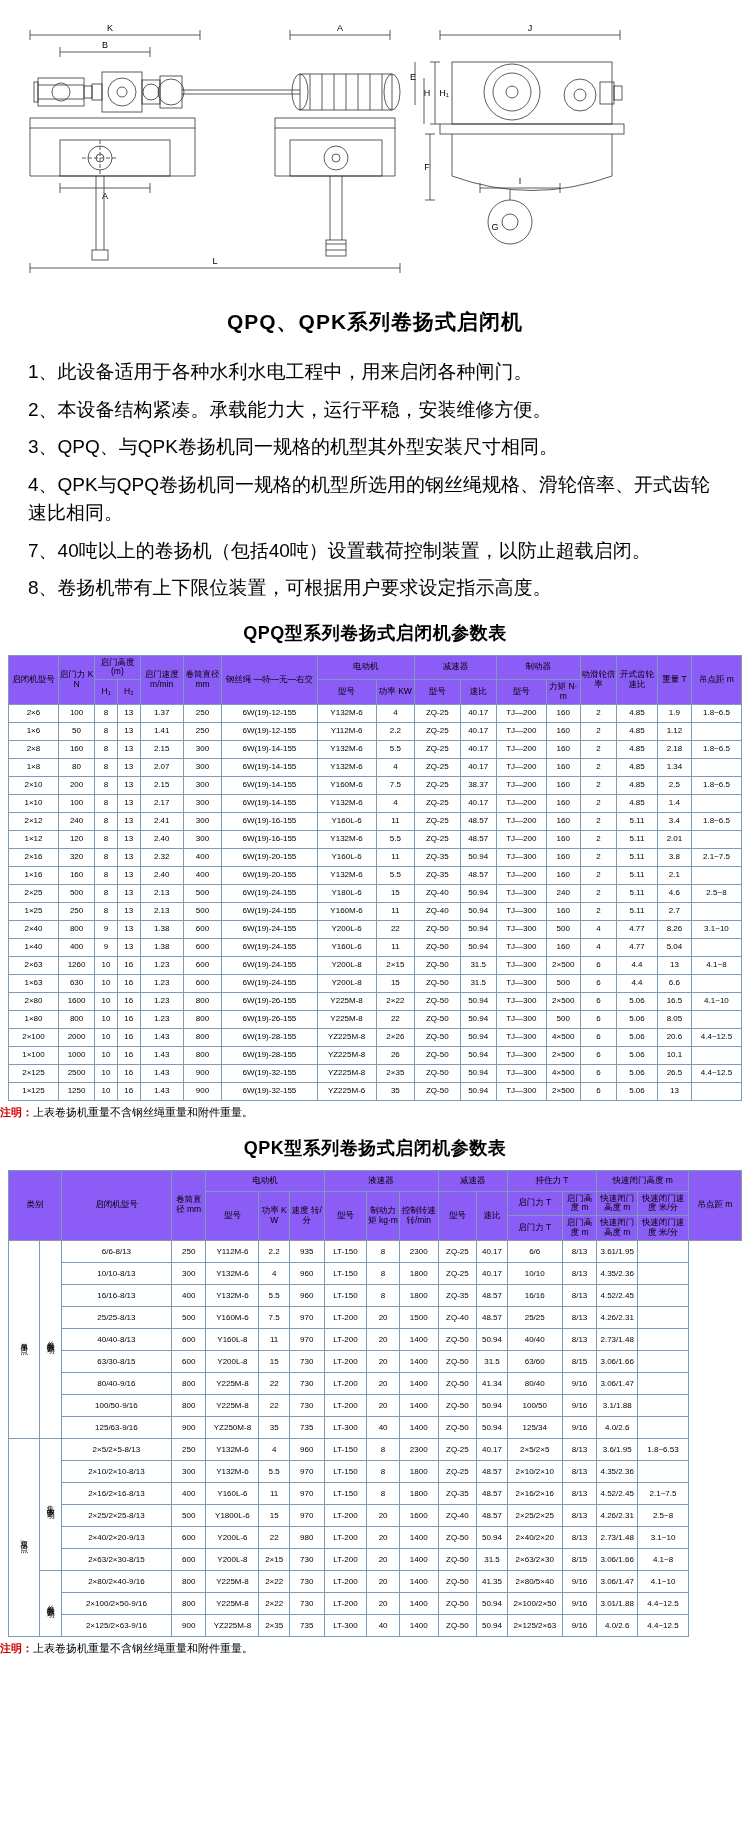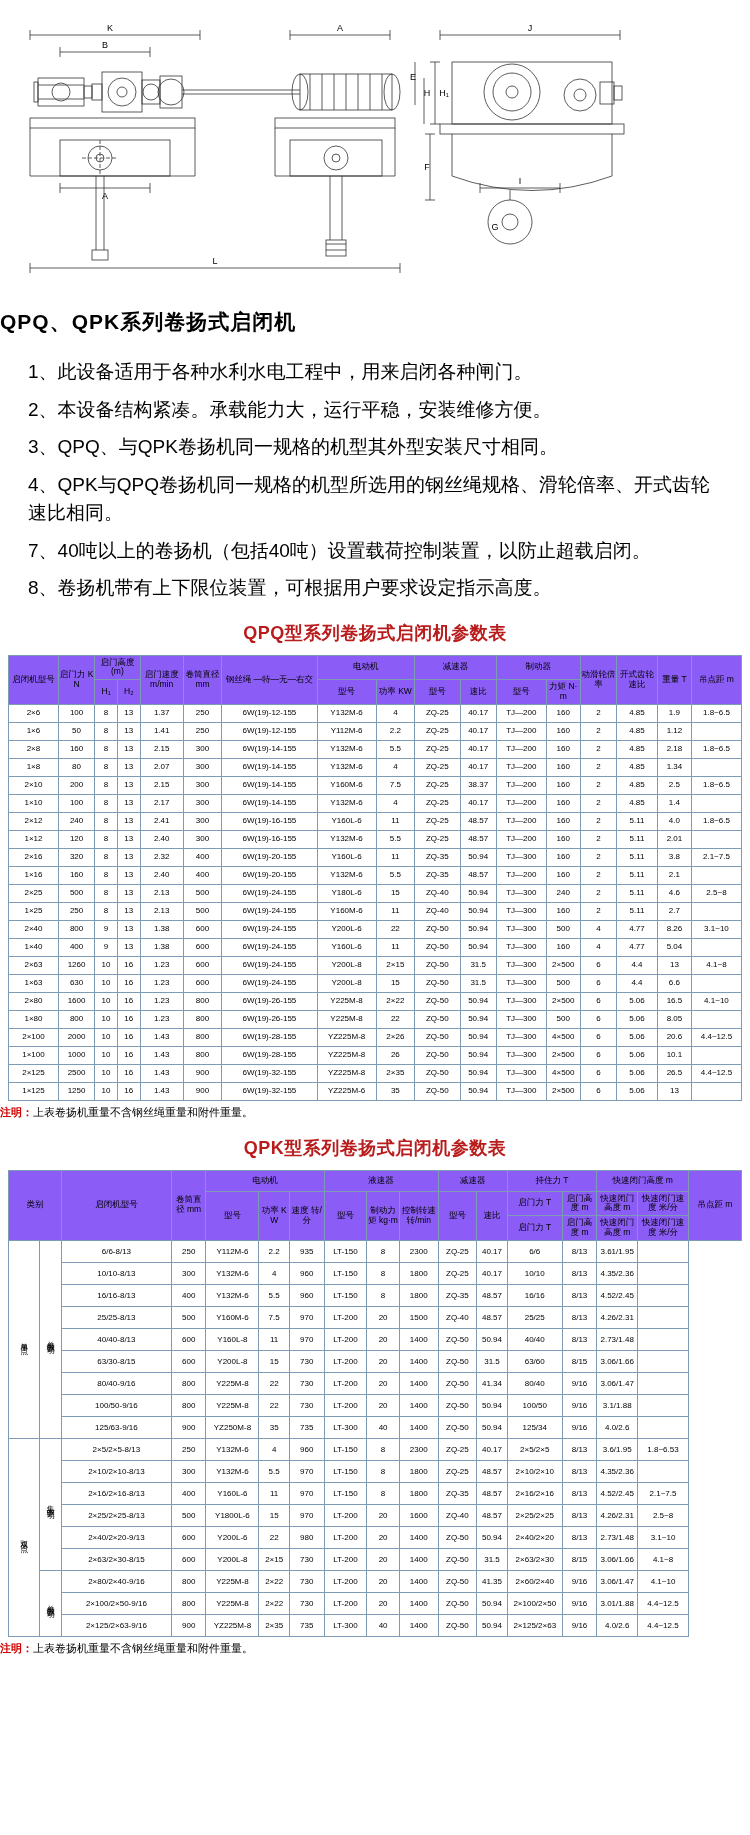--- a/index.html
+++ b/index.html
@@ -12,34 +12,34 @@
   .page{width:750px;position:relative;}
 
   
   .drawing{width:750px;height:300px;position:relative;background:#fff;}
   .drawing svg{display:block;}
 
   
   h1.main-title{
     font-size:21px;
     font-weight:bold;
-    text-align:left;
+    text-align:center;
     margin:8px 0 22px 0;
     letter-spacing:1px;
   }
   .notes{margin:0 28px 18px 28px;}
   .notes p{
     font-size:19px;
     margin:0 0 9px 0;
     line-height:1.5;
   }
   h2.table-title{
     font-size:18px;
     font-weight:bold;
-    color:#b91c1c;
+    color:#000000;
     text-align:center;
     margin:16px 0 10px 0;
     letter-spacing:.5px;
   }
   .footnote{
     font-size:11px;
     margin:4px 0 14px 0;
   }
   .footnote .red{color:#d00000;font-weight:bold;}
 
@@ -401,21 +401,21 @@
           <td>300</td>
           <td>6W(19)-16-155</td>
           <td>Y160L-6</td>
           <td>11</td>
           <td>ZQ-25</td>
           <td>48.57</td>
           <td>TJ—200</td>
           <td>160</td>
           <td>2</td>
           <td>5.11</td>
-          <td>4.0</td>
+          <td>3.4</td>
           <td>1.8~6.5</td>
         </tr>
         <tr>
           <td>1×12</td>
           <td>120</td>
           <td>8</td>
           <td>13</td>
           <td>2.40</td>
           <td>300</td>
           <td>6W(19)-16-155</td>
@@ -1006,21 +1006,21 @@
           <td>2×80/2×40-9/16</td>
           <td>800</td>
           <td>Y225M-8</td>
           <td>2×22</td>
           <td>730</td>
           <td>LT-200</td>
           <td>20</td>
           <td>1400</td>
           <td>ZQ-50</td>
           <td>41.35</td>
-          <td>2×60/2×40</td>
+          <td>2×80/5×40</td>
           <td>9/16</td>
           <td>3.06/1.47</td>
           <td>4.1~10</td>
         </tr>
         <tr>
           <td>2×100/2×50-9/16</td>
           <td>800</td>
           <td>Y225M-8</td>
           <td>2×22</td>
           <td>730</td>

